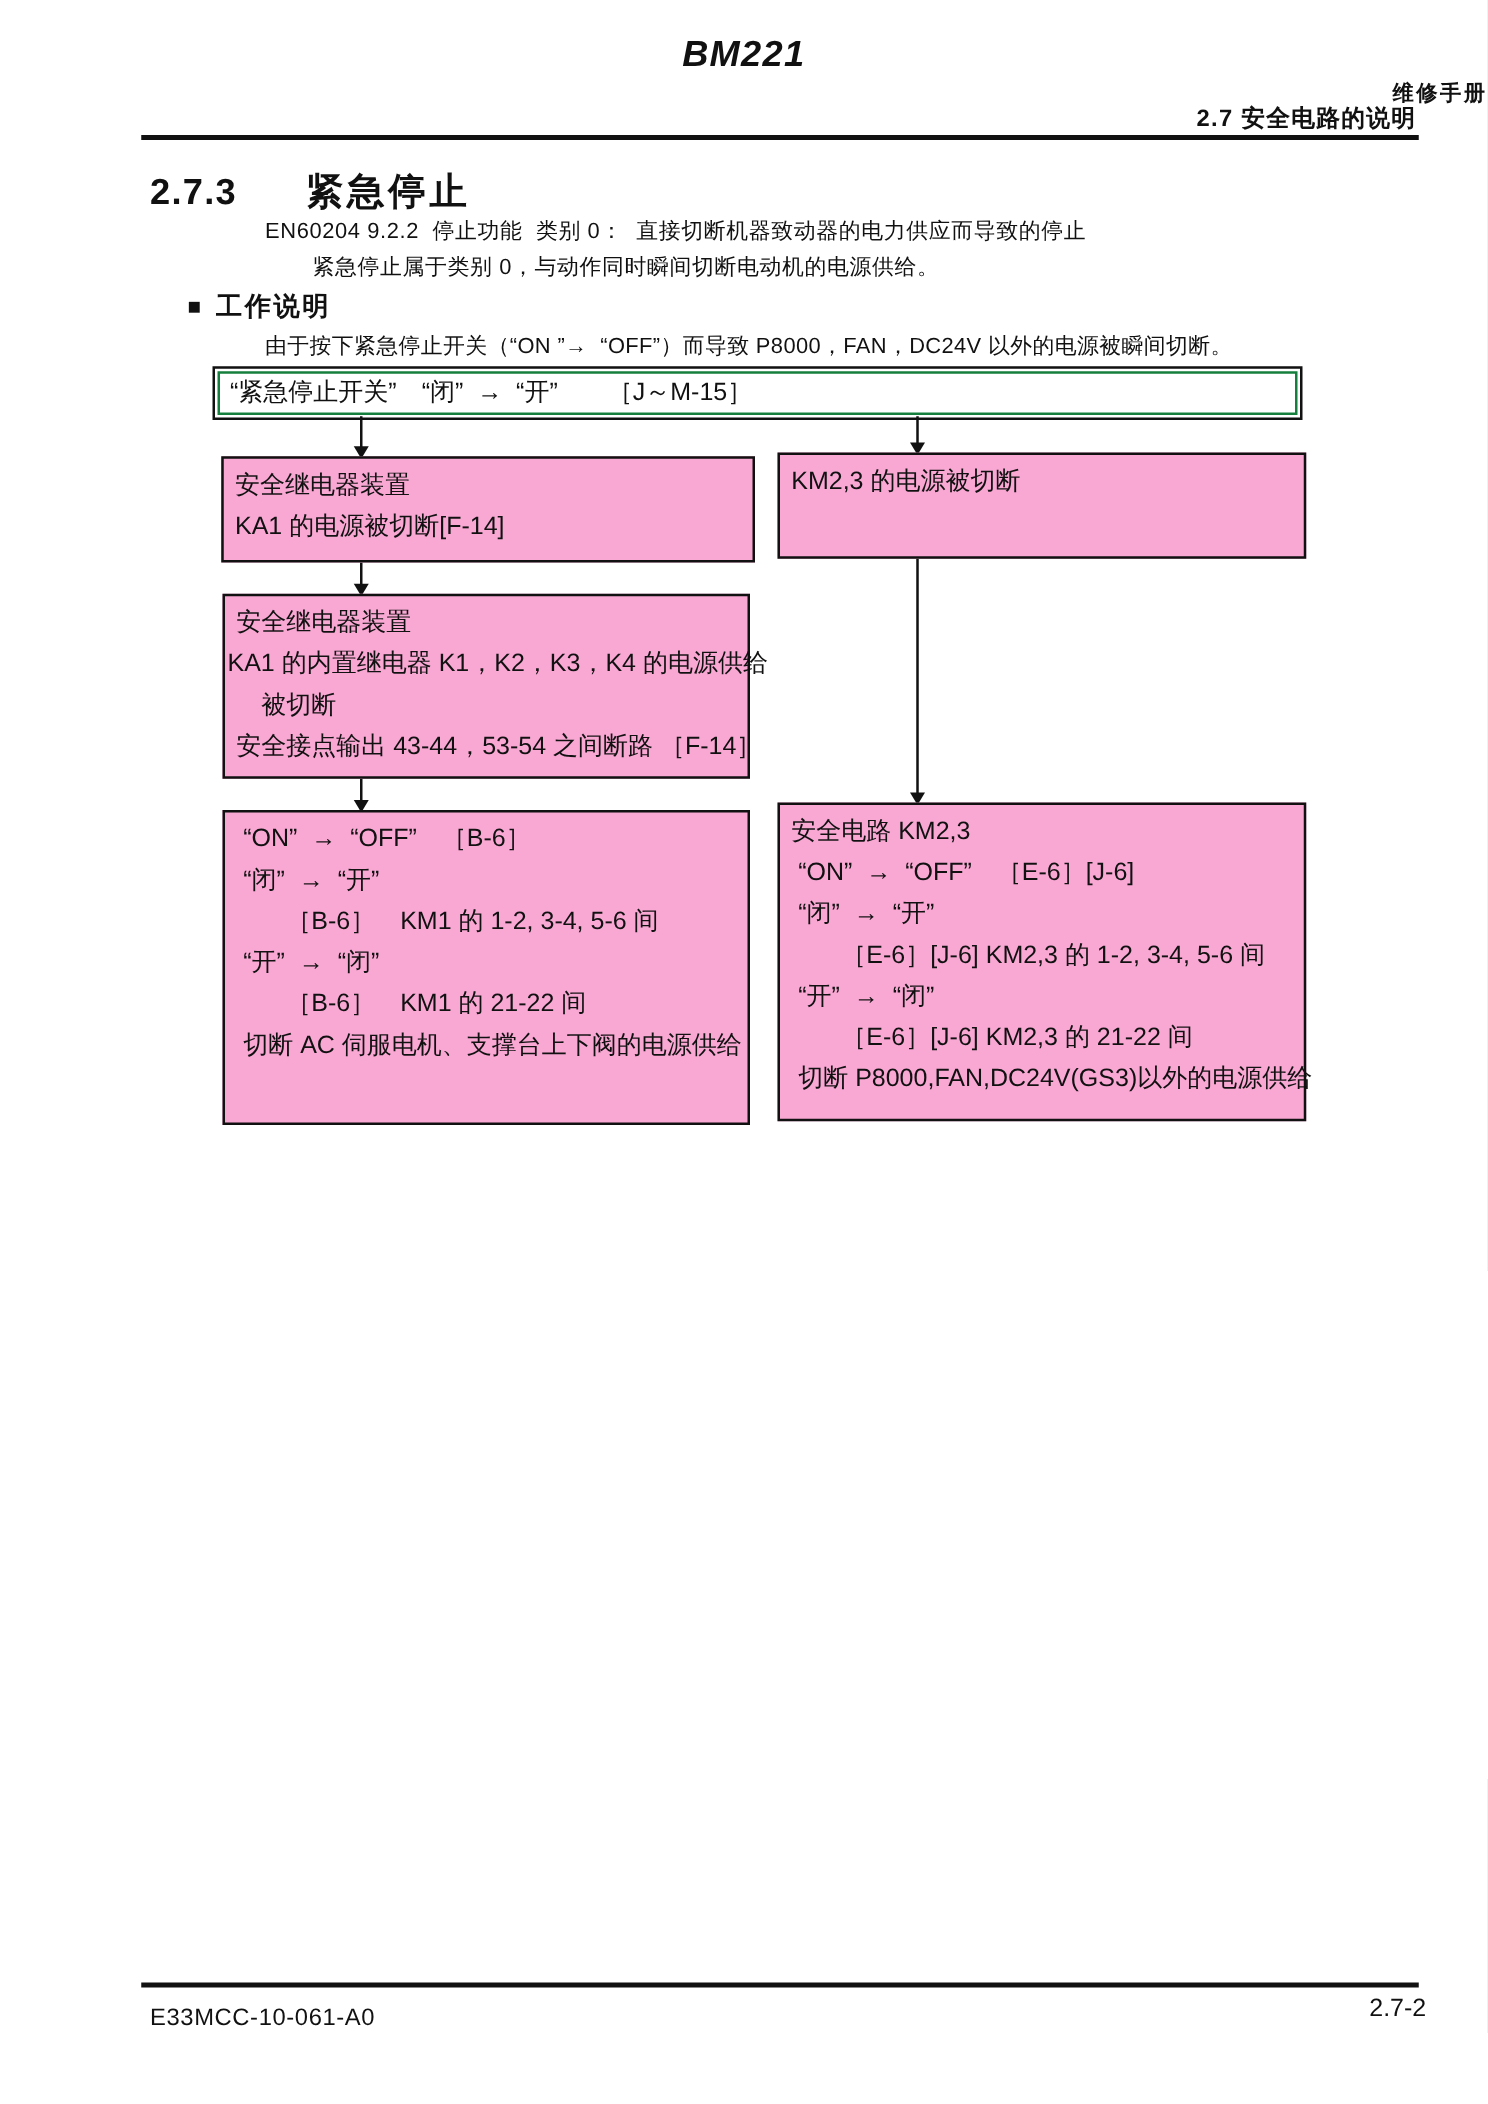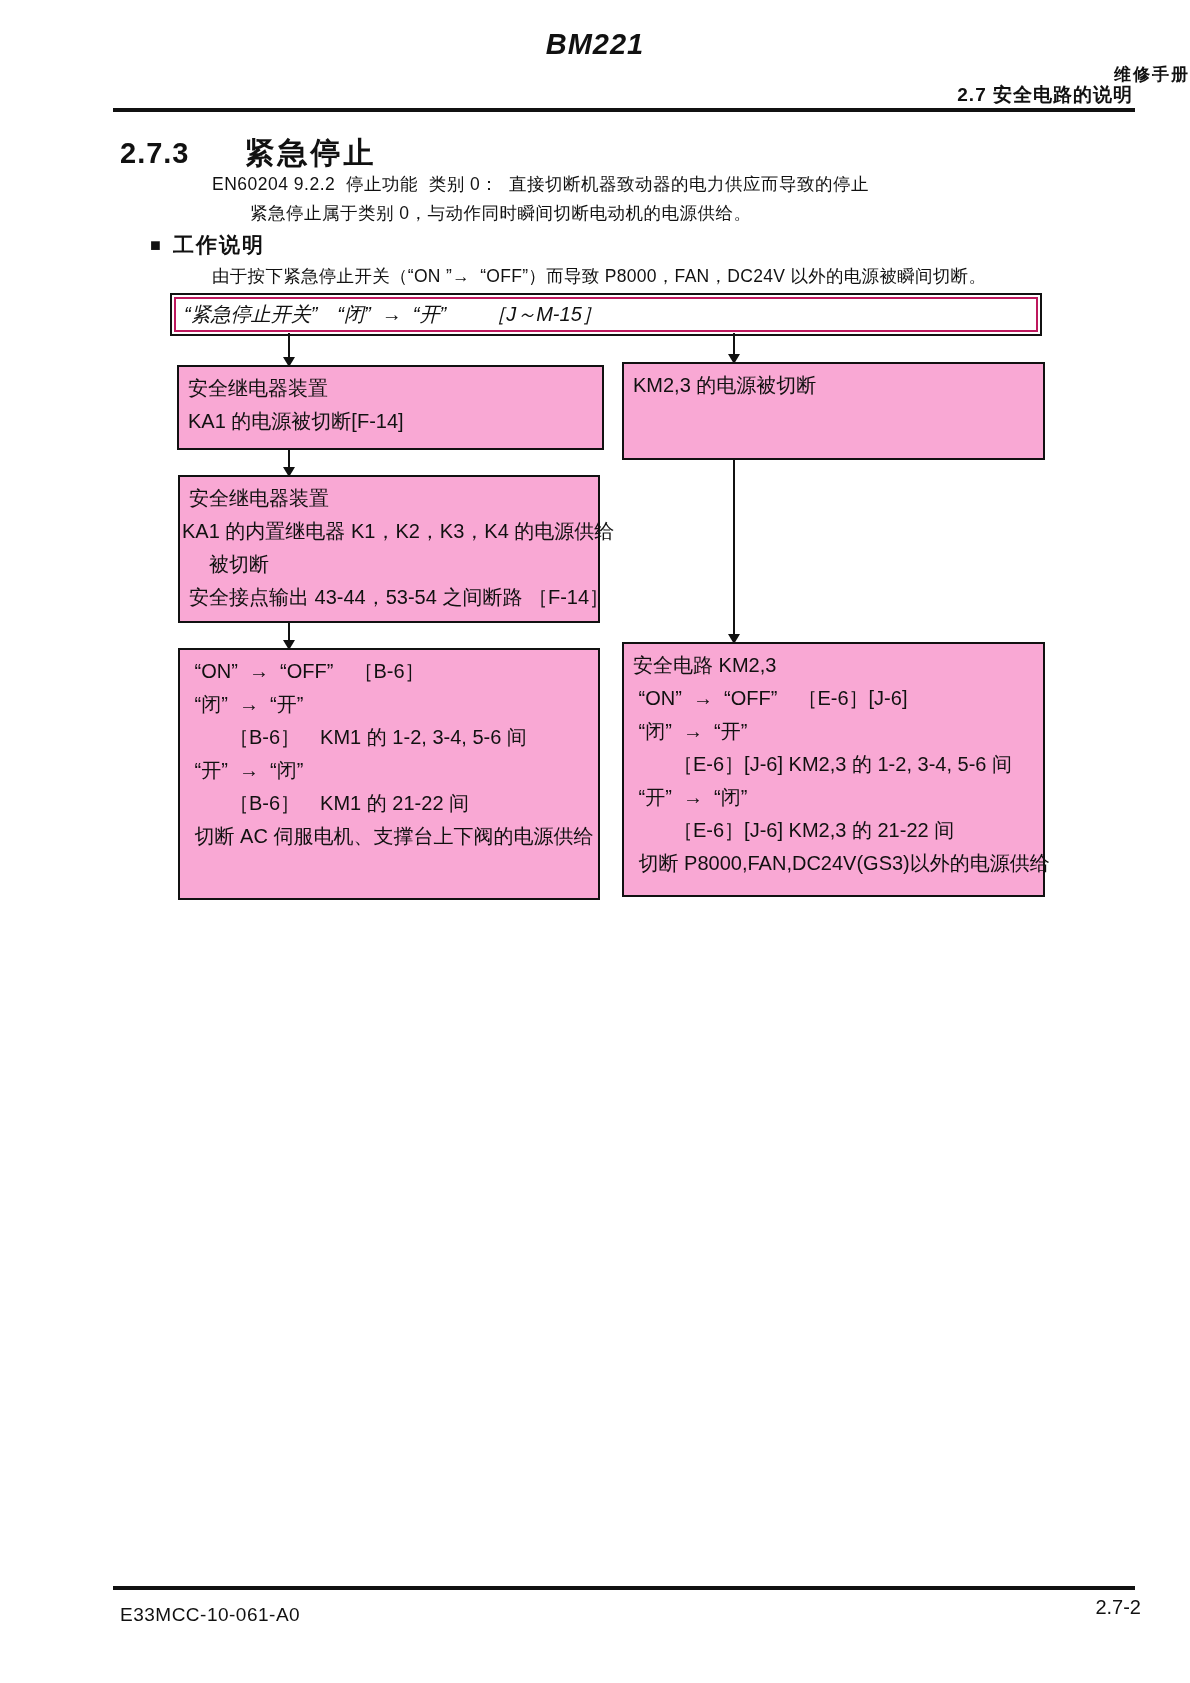--- a/index.html
+++ b/index.html
@@ -23,30 +23,30 @@
   .sec-title{display:inline-block;margin-left:55px;font-size:30px;letter-spacing:3px;}
   .intro{position:absolute;left:212px;font-size:17.5px;letter-spacing:0.5px;white-space:pre;}
   .intro.l1{top:172px;}
   .intro.l2{top:201px;margin-left:38px;}
   .ws-head{position:absolute;top:231px;left:150px;font-size:21px;font-weight:bold;letter-spacing:2px;}
   .ws-bullet{display:inline-block;margin-right:10px;font-size:18px;vertical-align:1px;}
   .ws-desc{position:absolute;top:264px;left:212px;font-size:17.5px;letter-spacing:0.3px;white-space:pre;}
   
   .flow{position:absolute;left:168px;top:293px;width:880px;height:614px;}
   .startbox{position:absolute;left:2px;top:0;width:872px;border:2px solid #111;padding:2px;box-sizing:border-box;}
-  .startbox-in{border:2px solid #be185d;padding:2px 8px;font-size:20px;line-height:27px;white-space:pre;font-style:italic;}
+  .startbox-in{border:2px solid #15803d;padding:2px 8px;font-size:20px;line-height:27px;white-space:pre;}
   .box{position:absolute;border:2px solid #111;background:#f9a8d4;box-sizing:border-box;
     font-size:20px;padding:5px 0 0 0;}
   .box .line{line-height:33px;padding:0 4px 0 9px;white-space:pre;}
   .box .line.flush{padding-left:2px;}
   .varrow{position:absolute;width:0;border-left:2px solid #111;}
   .varrow::after{content:"";position:absolute;bottom:-2px;left:-7px;
     border-left:6px solid transparent;border-right:6px solid transparent;border-top:10px solid #111;}
   #left1 {left:9px;  top:72px;  width:427px; height:85px;}
-  #right1{left:454px;top:69px;  width:423px; height:98px;}
+  #right1{left:454px;top:69px;  width:423px; height:85px;}
   #left2 {left:10px; top:182px; width:422px; height:148px;}
   #left3 {left:10px; top:355px; width:422px; height:252px;}
   #right3{left:454px;top:349px; width:423px; height:255px;}
   #a1{left:120px;top:40px; height:32px;}
   #a2{left:565px;top:40px; height:29px;}
   #a3{left:120px;top:157px;height:25px;}
   #a4{left:120px;top:330px;height:25px;}
   #a5{left:565px;top:154px;height:195px;}
   
   .doc-num{position:absolute;top:1604px;left:120px;font-size:19px;letter-spacing:0.5px;text-align:center;}

